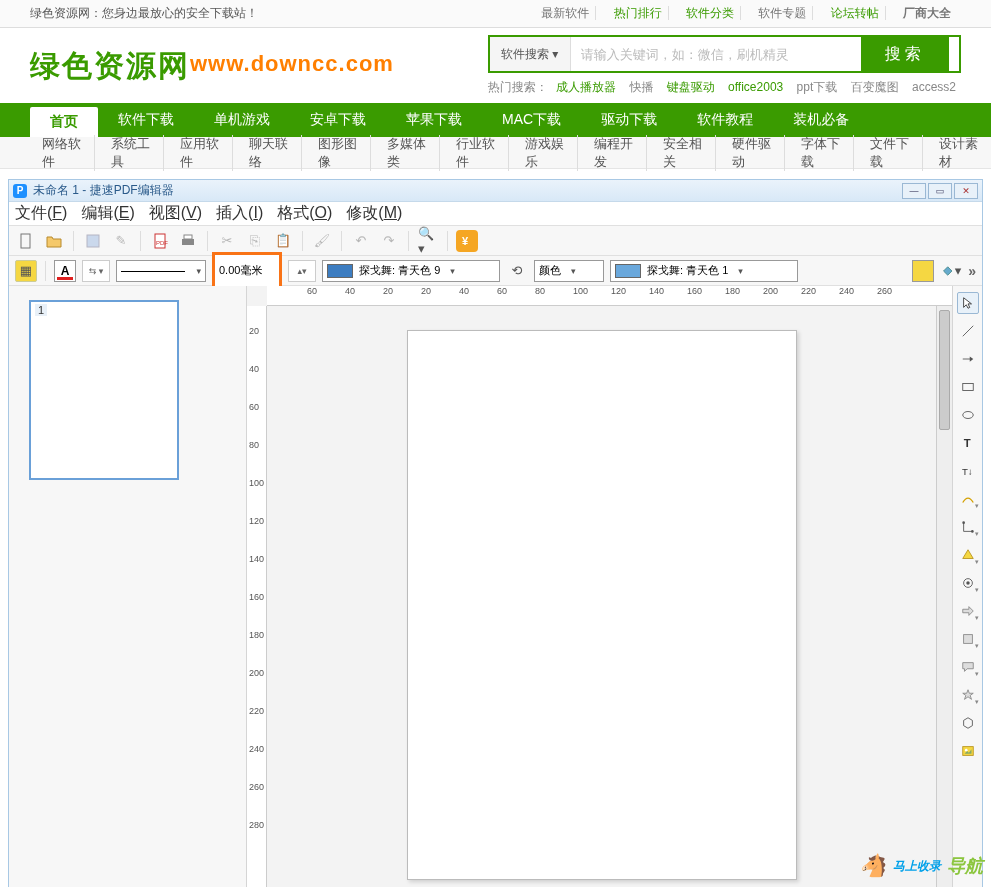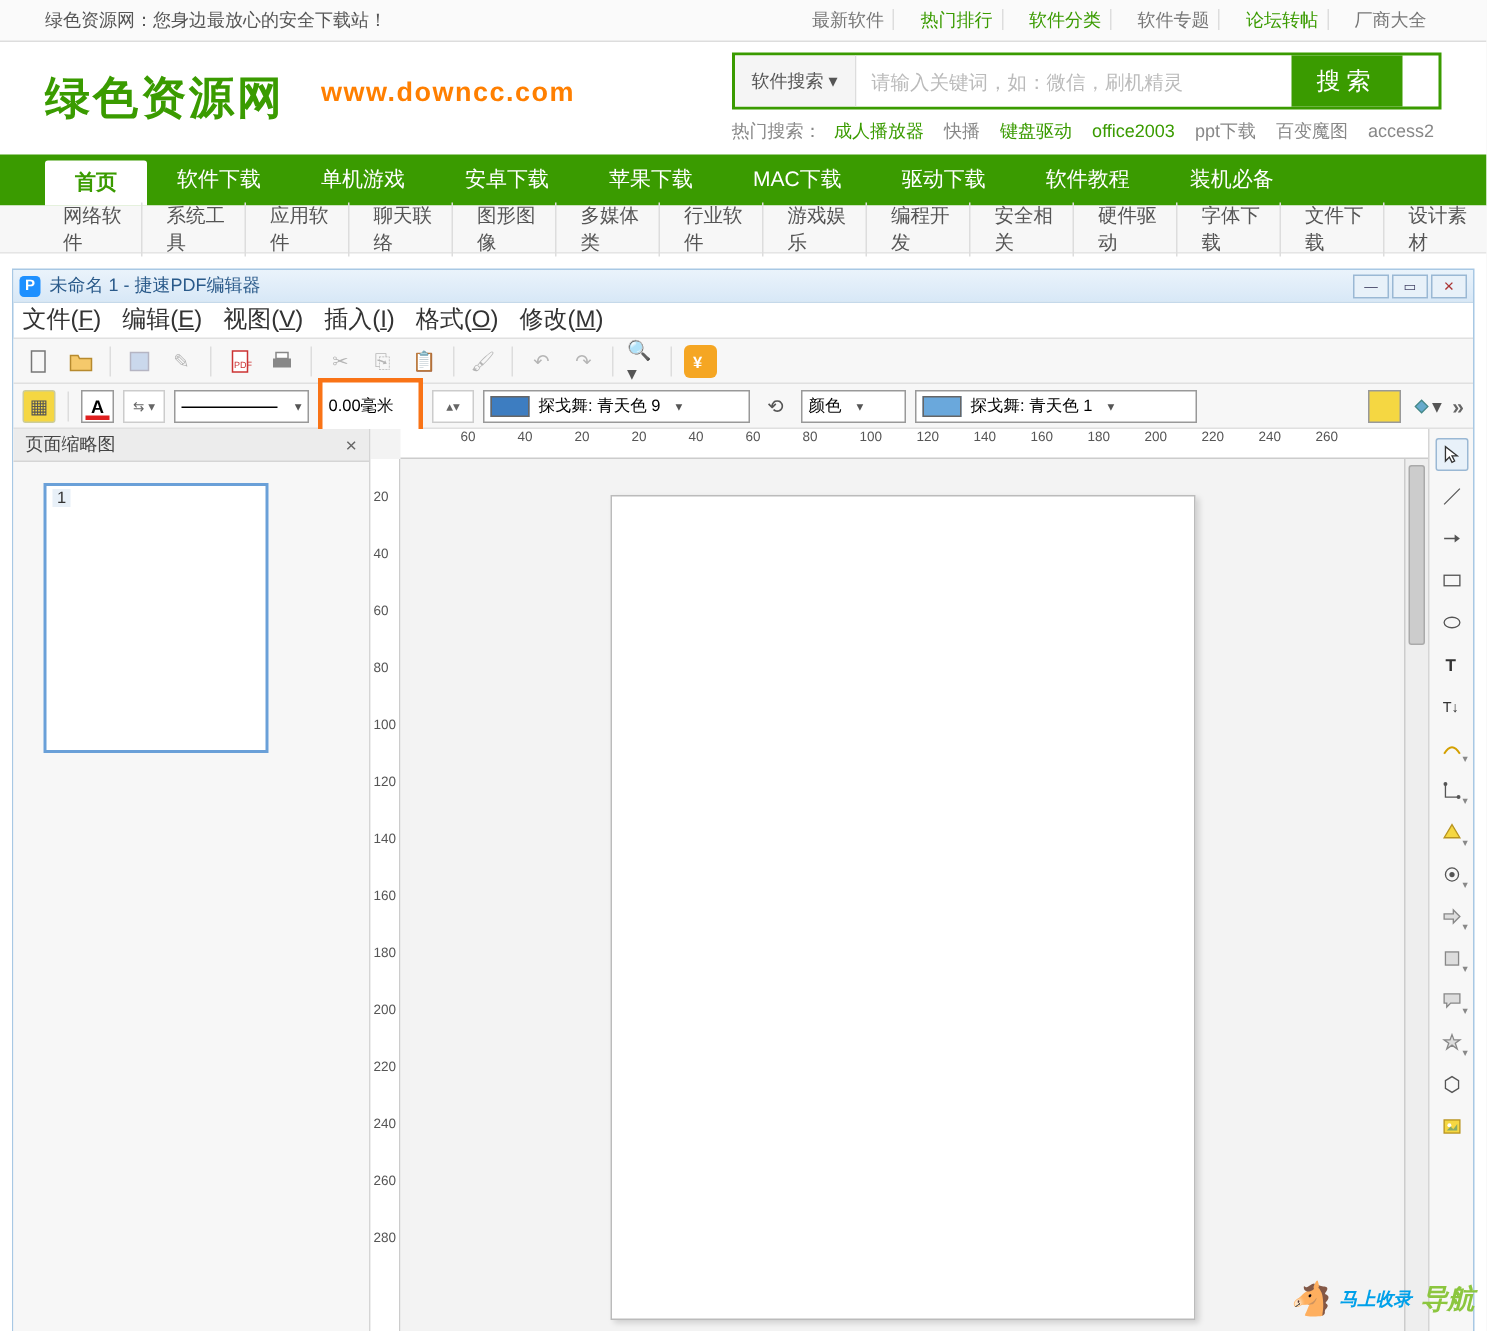--- a/index.html
+++ b/index.html
@@ -3,35 +3,35 @@
 <meta charset="utf-8">
 <style>
 * { margin: 0; padding: 0; box-sizing: border-box; }
 body { font-family: "Microsoft YaHei", Arial, sans-serif; font-size: 12px; background: #fff; width: 991px; }
 a { text-decoration: none; color: inherit; }
 
 
 .topbar { height: 28px; border-bottom: 1px solid #ddd; display: flex; align-items: center; padding: 12px 30px; color: #555; background: #fafafa; }
 .topbar .spacer { flex: 1; }
 .topbar .links a { margin: 0 4px; padding: 0 6px; color: #777; border-right: 1px solid #ddd; }
-.topbar .links a:last-child { border-right: none; }
+.topbar .links a:last-child { border-right: none; font-weight: bold; }
 .topbar .links a.green { color: #3a9b00; }
 
 
 .header { height: 75px; display: flex; align-items: center; padding: 0 30px; }
 .logo { display: flex; }
 .logo-cn { font-size: 30px; font-weight: bold; color: #3a9b00; letter-spacing: 2px; line-height: 1; }
-.logo-en { font-size: 18px; font-weight: bold; color: #ff7f00; letter-spacing: 1px; line-height: 1.2; margin-left: 24px; }
+.logo-en { font-size: 22px; font-weight: bold; color: #ff7f00; letter-spacing: 1px; line-height: 1.2; }
 .header .spacer { flex: 1; }
 .search-area { display: flex; flex-direction: column; gap: 6px; }
 .search-row { display: flex; border: 2px solid #3a9b00; height: 38px; }
 .search-type { width: 81px; background: #f5f5f5; border-right: 1px solid #ddd; display: flex; align-items: center; justify-content: center; color: #555; cursor: pointer; }
 .search-input { width: 290px; border: none; padding: 0 10px; outline: none; font-size: 13px; }
 .search-input::placeholder { color: #bbb; }
-.search-btn { width: 74px; background: #3a9b00; color: #fff; border: none; font-size: 16px; letter-spacing: 4px; cursor: pointer; }
+.search-btn { width: 88px; background: #3a9b00; color: #fff; border: none; font-size: 16px; letter-spacing: 4px; cursor: pointer; }
 .hot-row { color: #888; font-size: 12px; }
 .hot-row a { margin: 0 5px; color: #888; }
 .hot-row a.green { color: #3a9b00; }
 
 
 .nav { height: 34px; background: #3a9b00; display: flex; align-items: stretch; padding-left: 30px; }
 .nav-item { color: #fff; padding: 0 20px; display: flex; align-items: center; font-size: 14px; cursor: pointer; }
 .nav-item.active { background: #fff; color: #3a9b00; font-weight: bold; margin: 4px 0 0 0; border-radius: 2px 2px 0 0; }
 
 
@@ -273,25 +273,20 @@
     <div class="spacer"></div>
     <div class="swatch" style="background:#f5d742;"></div>
     <div class="tbtn"><svg viewBox="0 0 16 16">
           <path d="M3 8l5-5 5 5-5 5z" fill="#6ac" stroke="#488"></path>
         </svg>▾</div>
     <div class="more">»</div>
   </div>
 
   <div class="mainarea">
     <div class="thumbpanel">
-      <div class="thumbhead">
-        <span>页面缩略图</span>
-        <div class="spacer"></div>
-        <span class="x">×</span>
-      </div>
       <div class="thumbbody">
         <div class="thumb">
           <div class="pnum">1</div>
         </div>
       </div>
     </div>
 
     <div class="canvasarea">
       <div class="hruler" id="hruler">
           <span class="tick" style="left: 40px;">60</span>

